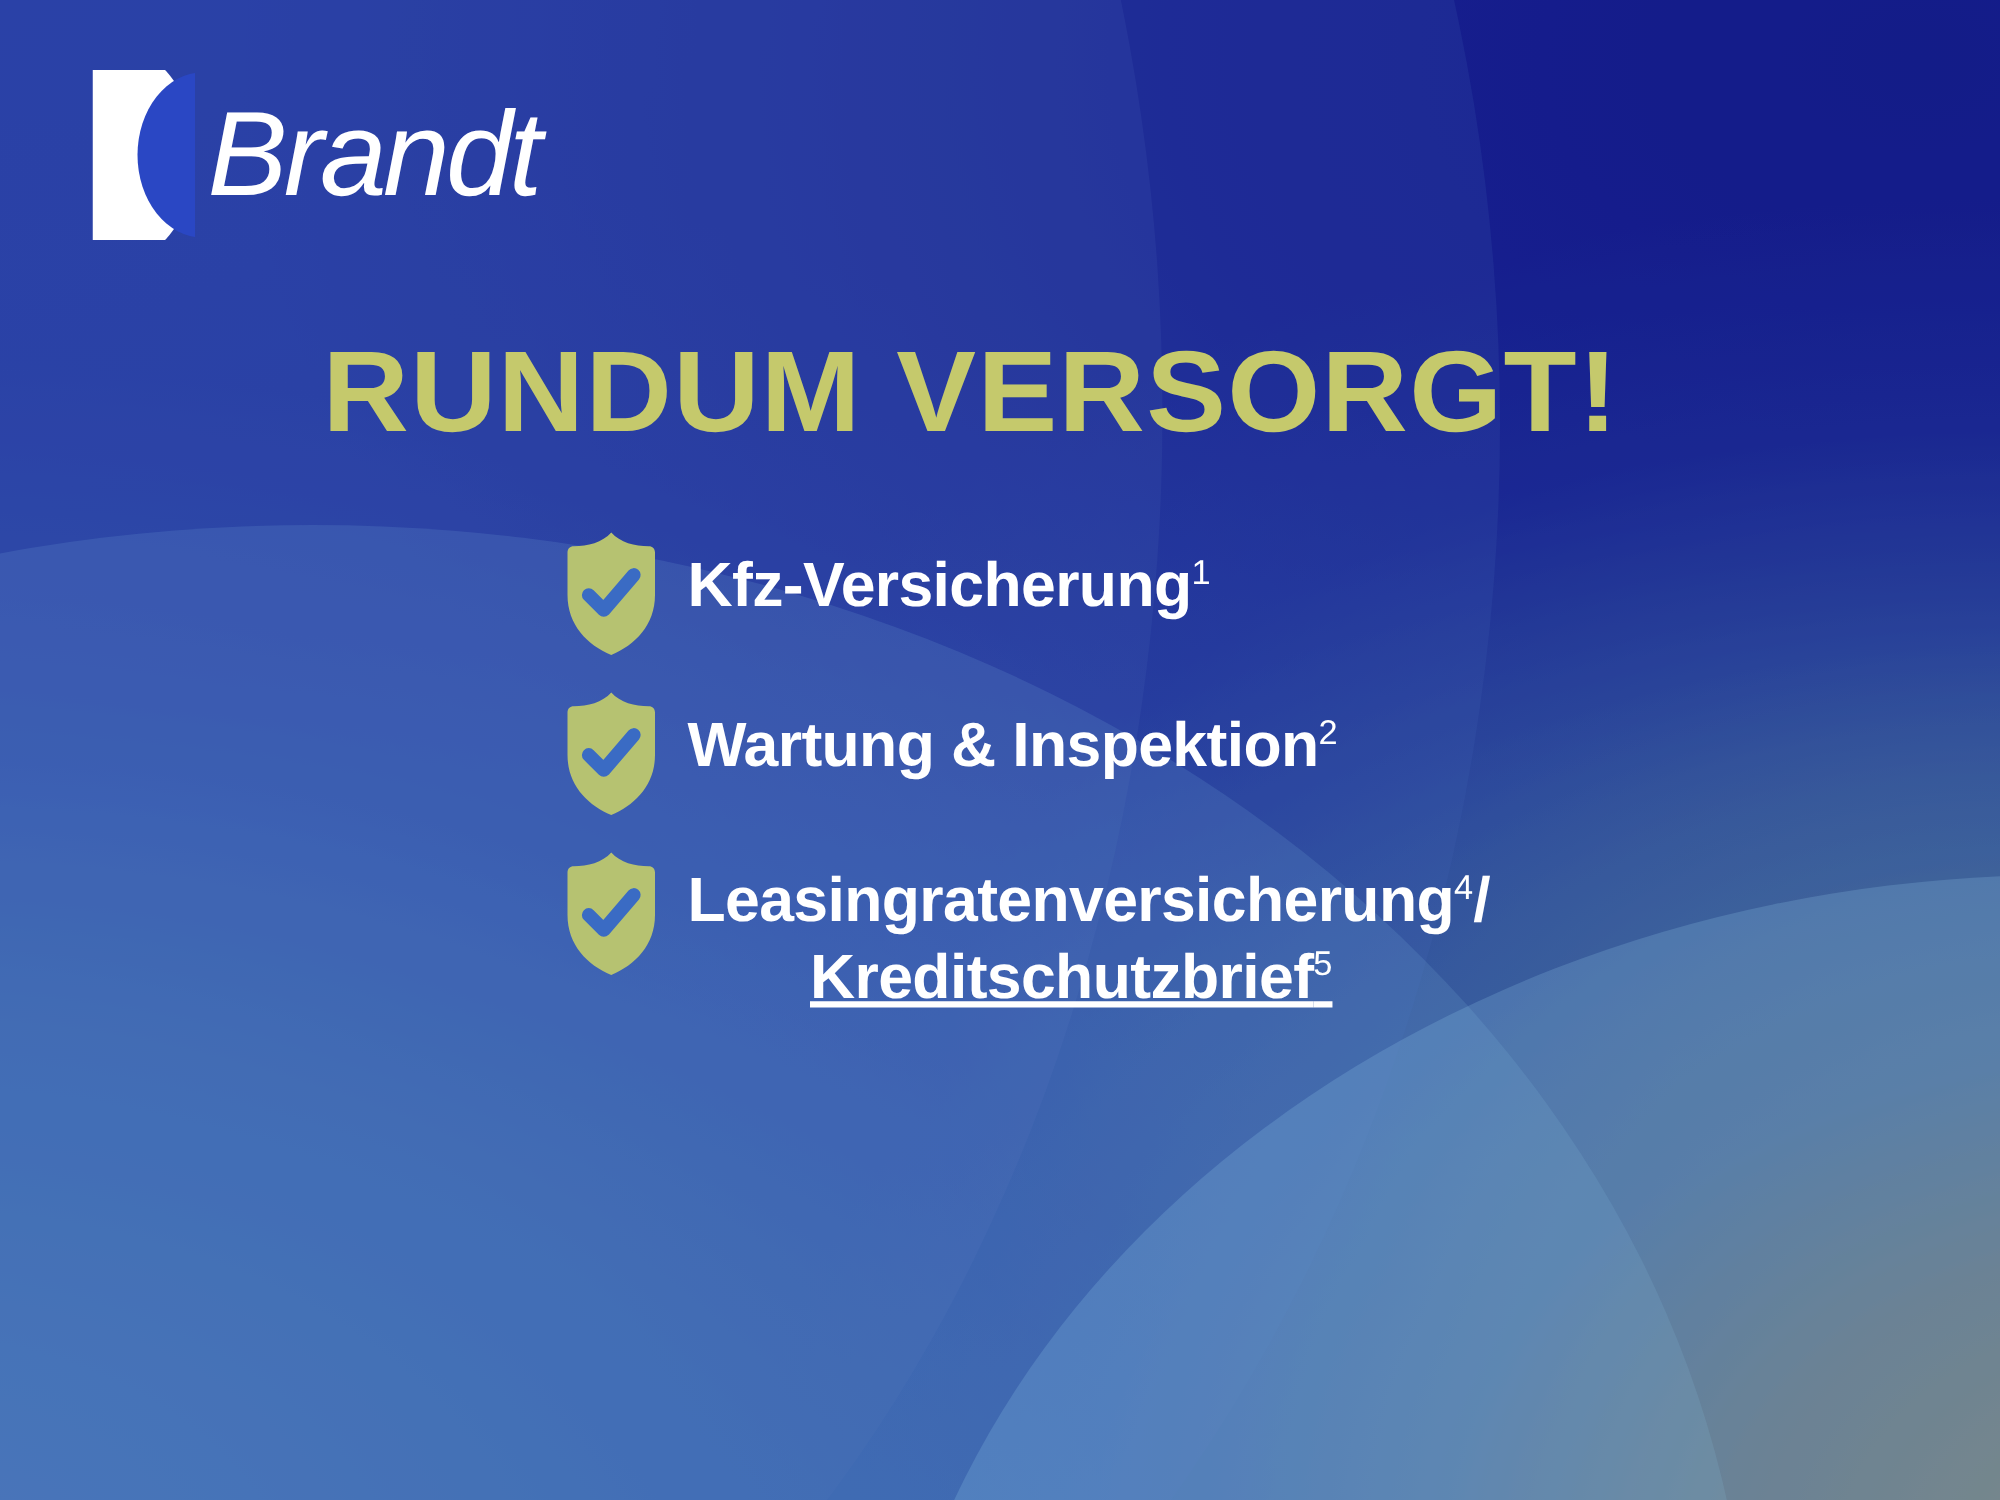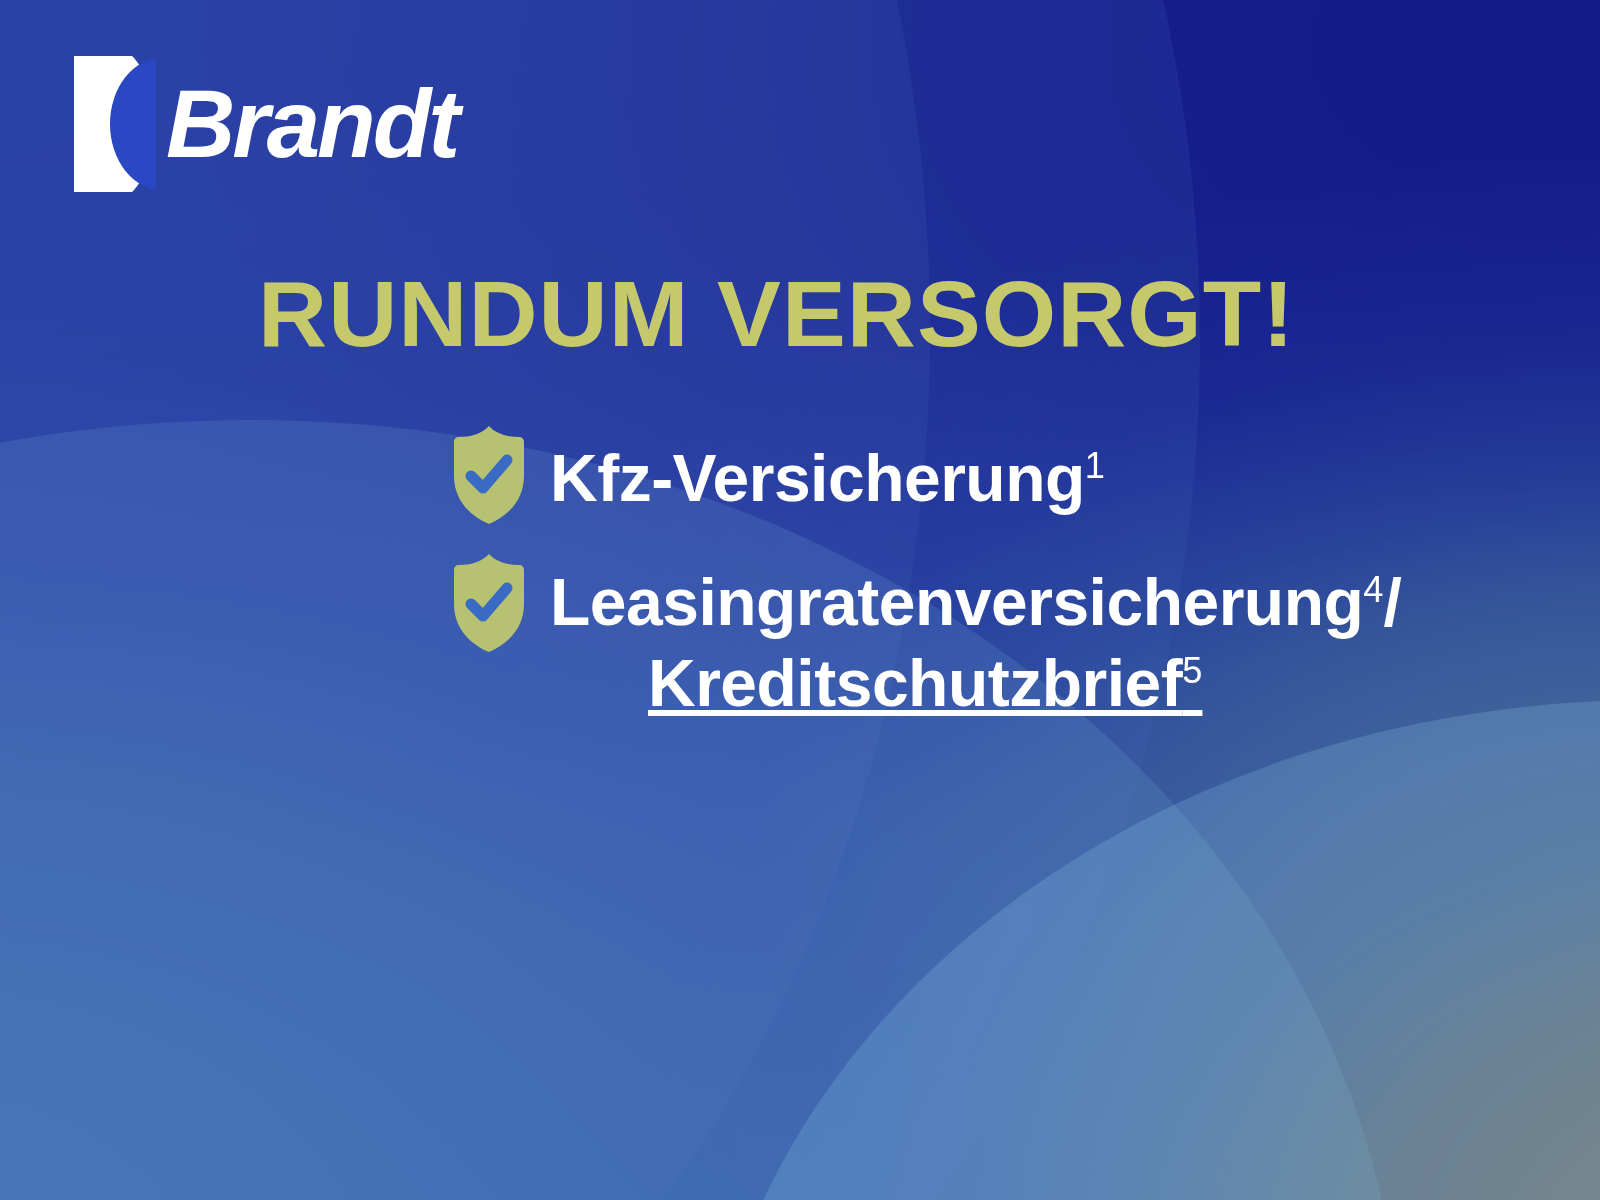--- a/index.html
+++ b/index.html
@@ -77,21 +77,21 @@
   .logo-mark {
     width: 82px;
     height: 136px;
     flex: none;
     display: block;
   }
   .logo-word {
     margin-left: 10px;
     font-size: 96px;
     line-height: 1;
-    font-weight: 700;
+    font-weight: 400;
     font-style: italic;
     letter-spacing: -3px;
     color: #ffffff;
     white-space: nowrap;
   }
 
   
   .headline {
     position: absolute;
     left: 258px;
@@ -121,21 +121,21 @@
     position: absolute;
     left: 0;
     top: 4px;
     width: 74px;
     height: 102px;
     display: block;
   }
   .benefit-text {
     margin: 0;
     padding-left: 98px;
-    font-size: 66px;
+    font-size: 50px;
     line-height: 1.22;
     font-weight: 700;
     letter-spacing: -0.5px;
     color: #ffffff;
   }
   .benefit-text sup {
     font-size: 0.55em;
     font-weight: 400;
     vertical-align: super;
     line-height: 0;
@@ -175,20 +175,27 @@
   <div class="benefits">
 
     <div class="benefit-row row-1">
       <svg class="shield" viewBox="0 0 74 102" aria-hidden="true">
         <path d="M37 2 C30 10 18 13 7 13 C4 13 2 15 2 18 L2 52 C2 76 18 92 37 100 C56 92 72 76 72 52 L72 18 C72 15 70 13 67 13 C56 13 44 10 37 2 Z" fill="#b6c271"></path>
         <path d="M19 52 L31 64 L55 36" fill="none" stroke="#3a6bc4" stroke-width="11" stroke-linecap="round" stroke-linejoin="round"></path>
       </svg>
       <p class="benefit-text"><span>Kfz-Versicherung</span><sup>1</sup></p>
     </div>
 
+    <div class="benefit-row row-2">
+      <svg class="shield" viewBox="0 0 74 102" aria-hidden="true">
+        <path d="M37 2 C30 10 18 13 7 13 C4 13 2 15 2 18 L2 52 C2 76 18 92 37 100 C56 92 72 76 72 52 L72 18 C72 15 70 13 67 13 C56 13 44 10 37 2 Z" fill="#b6c271"></path>
+        <path d="M19 52 L31 64 L55 36" fill="none" stroke="#3a6bc4" stroke-width="11" stroke-linecap="round" stroke-linejoin="round"></path>
+      </svg>
+      <p class="benefit-text"><span>Wartung &amp; Inspektion</span><sup>2</sup></p>
+    </div>
 
 
     <div class="benefit-row row-4">
       <svg class="shield" viewBox="0 0 74 102" aria-hidden="true">
         <path d="M37 2 C30 10 18 13 7 13 C4 13 2 15 2 18 L2 52 C2 76 18 92 37 100 C56 92 72 76 72 52 L72 18 C72 15 70 13 67 13 C56 13 44 10 37 2 Z" fill="#b6c271"></path>
         <path d="M19 52 L31 64 L55 36" fill="none" stroke="#3a6bc4" stroke-width="11" stroke-linecap="round" stroke-linejoin="round"></path>
       </svg>
       <p class="benefit-text"><span>Leasingratenversicherung</span><sup>4</sup><span>/</span><span class="line-2"><span>Kreditschutzbrief</span><sup>5</sup></span></p>
     </div>
 

